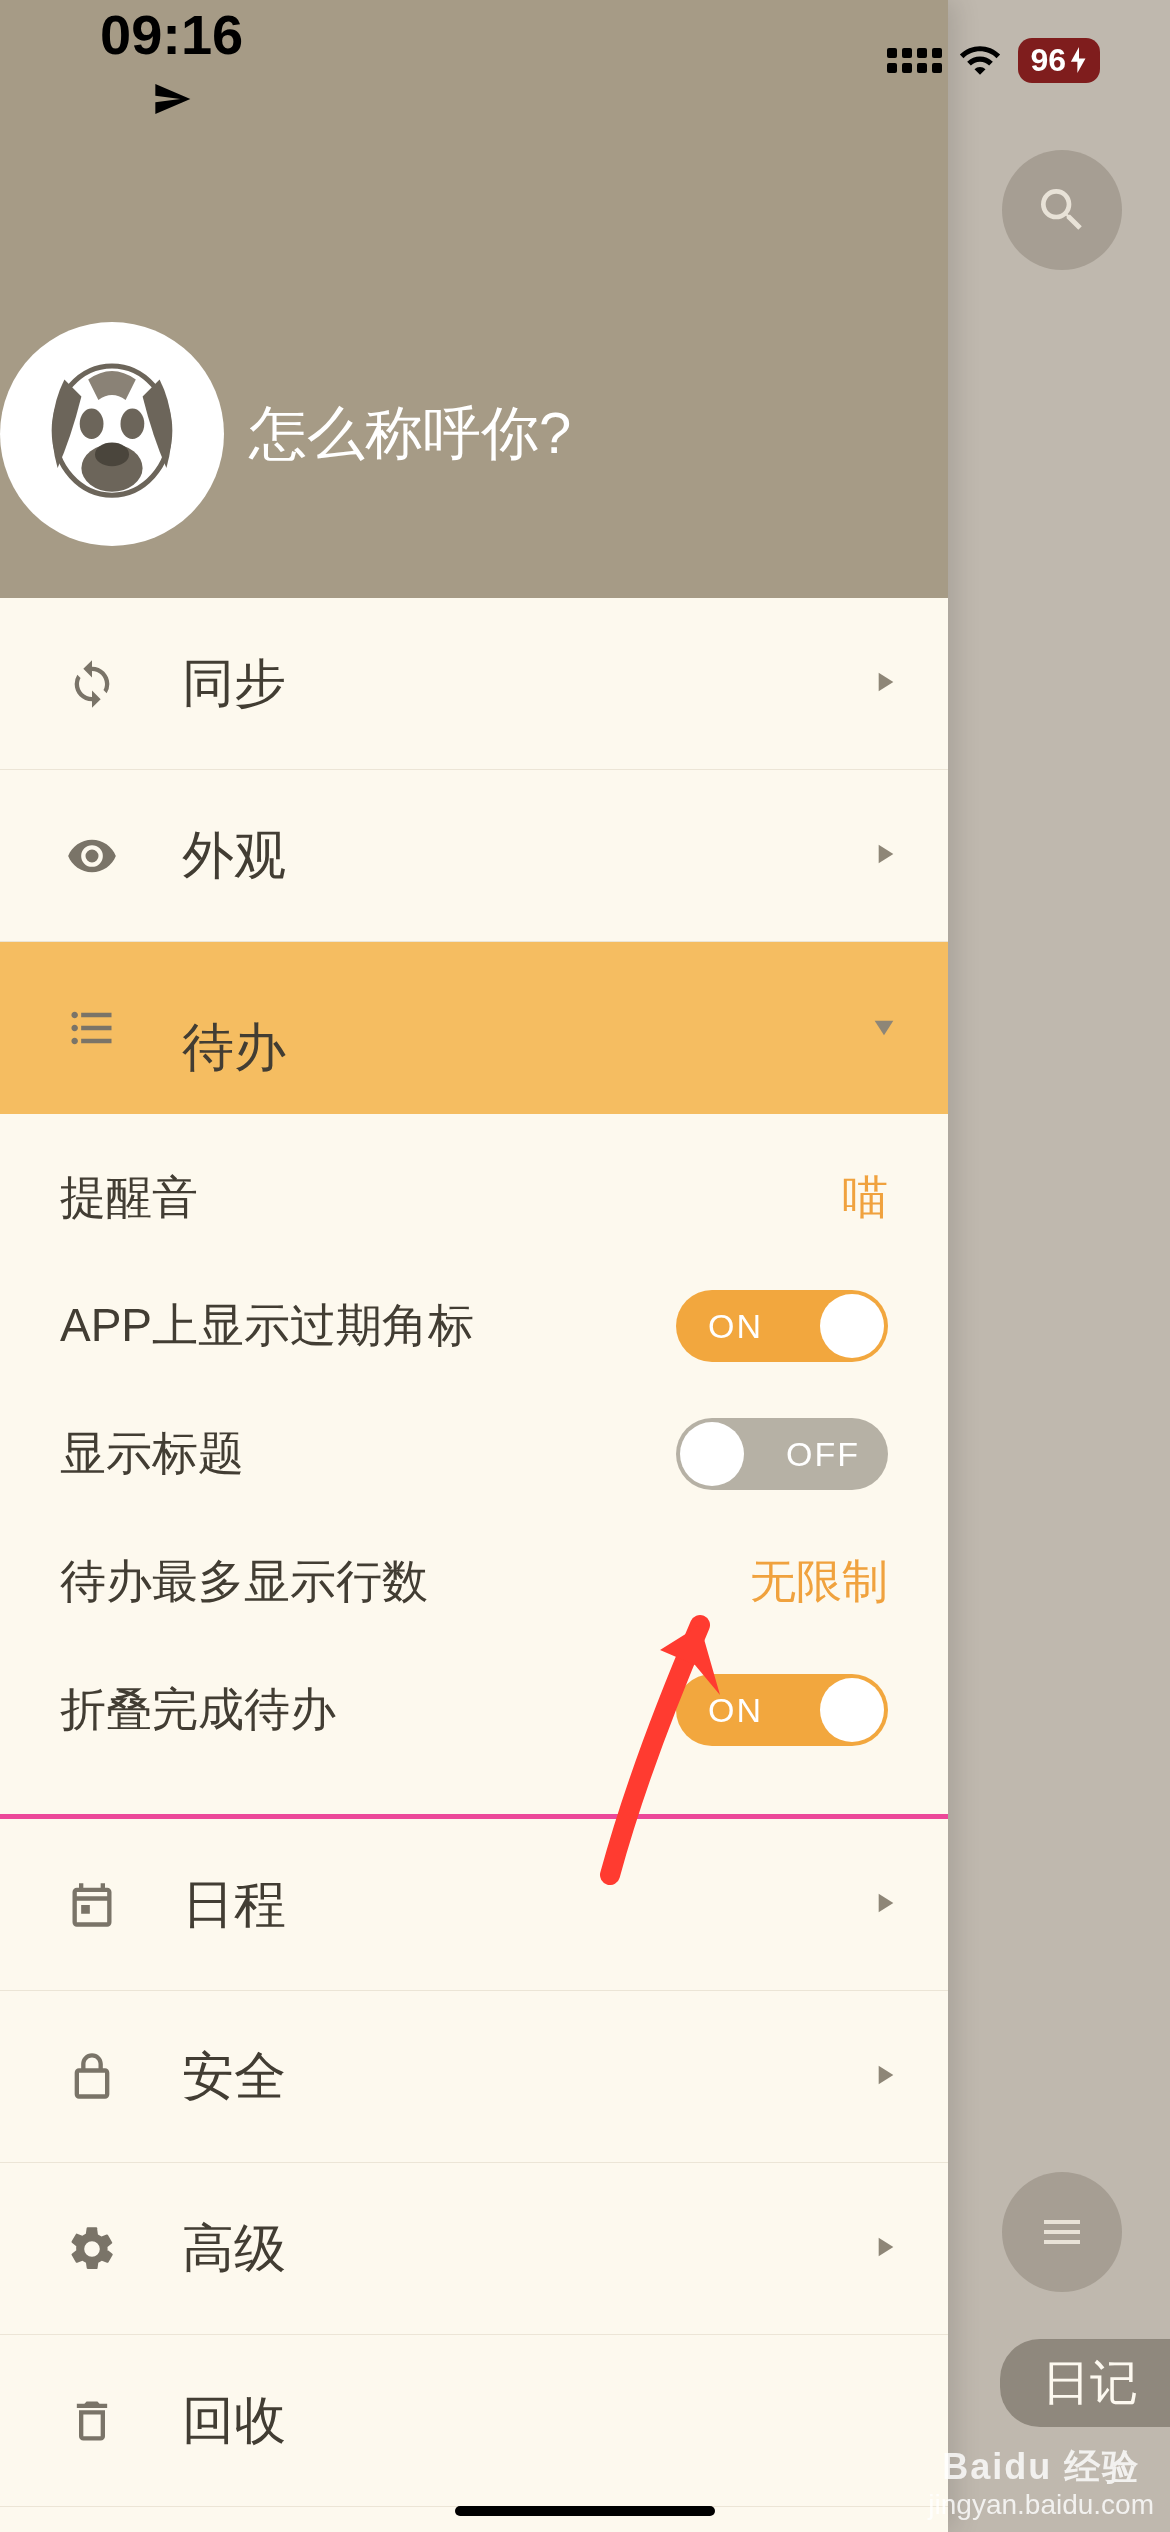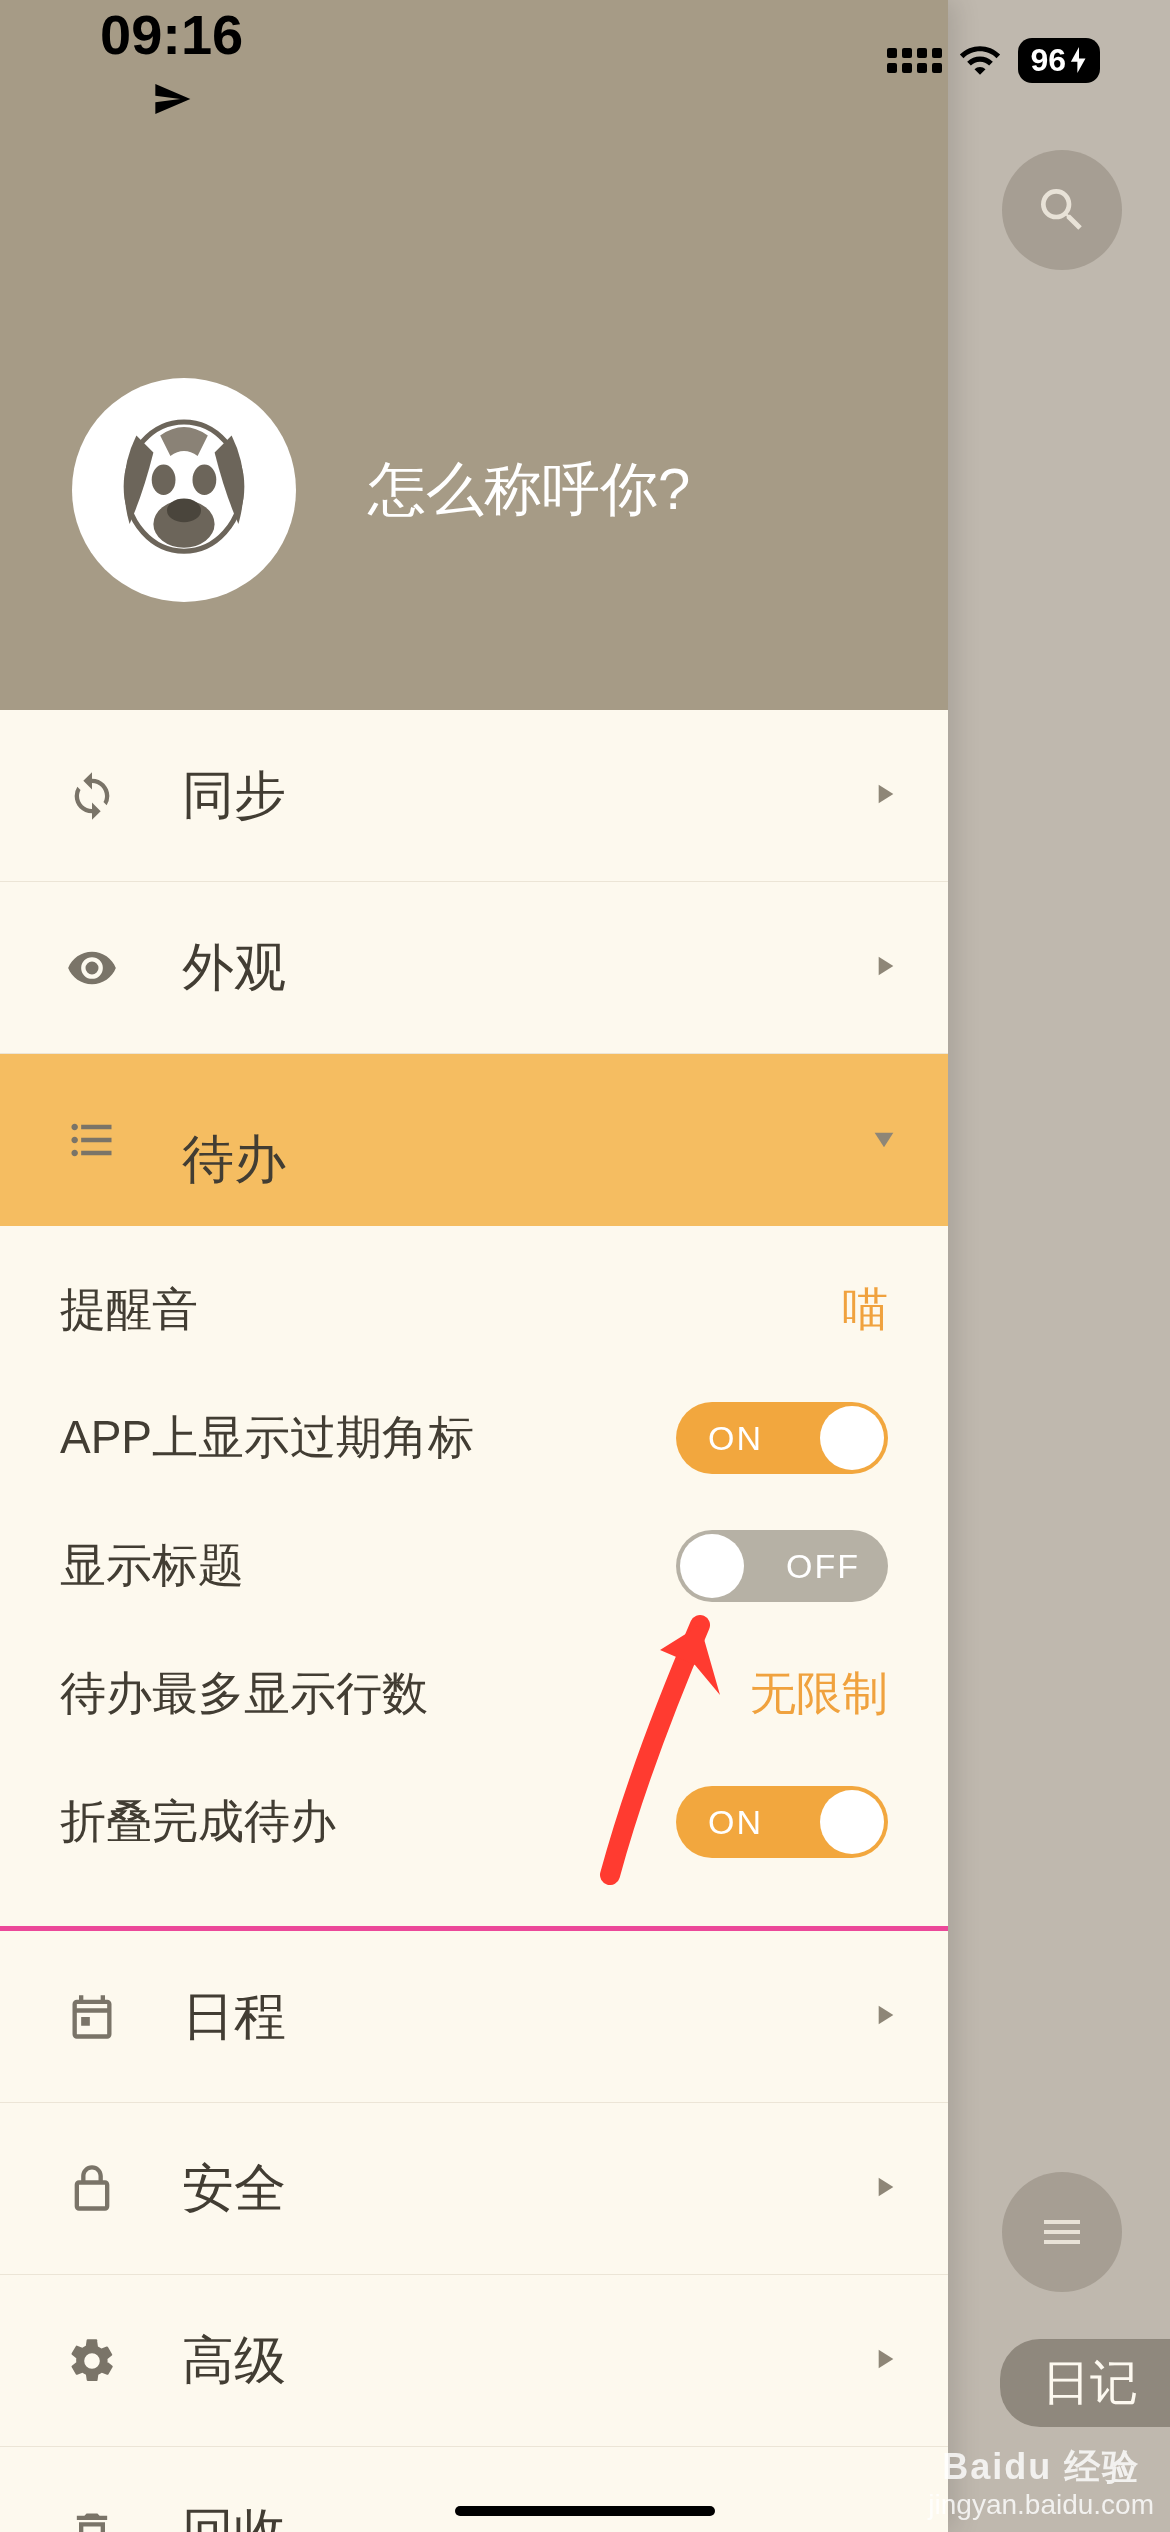--- a/index.html
+++ b/index.html
@@ -6,31 +6,31 @@
     html, body { width: 1170px; height: 2532px; overflow: hidden; font-family: -apple-system, "PingFang SC", sans-serif; }
     body { background: #bfb8ae; position: relative; }
 
     
     .status-bar { position: absolute; top: 0; left: 0; right: 0; height: 120px; display: flex; align-items: center; justify-content: space-between; padding: 0 70px 0 100px; z-index: 50; }
     .status-left { display: flex; align-items: center; gap: 12px; font-size: 56px; font-weight: 600; color: #000; flex-direction: column; }
     .status-right { display: flex; align-items: center; gap: 16px; }
     .signal-grid { display: grid; grid-template-columns: repeat(4, 10px); grid-template-rows: repeat(2, 10px); gap: 5px; }
     .signal-grid span { width: 10px; height: 10px; background: #000; border-radius: 2px; }
     .wifi-ic { width: 44px; height: 44px; }
-    .battery-badge { background: #000000; color: #fff; border-radius: 14px; padding: 4px 12px; font-size: 32px; font-weight: 700; display: flex; align-items: center; gap: 4px; }
+    .battery-badge { background: #7f1d1d; color: #fff; border-radius: 14px; padding: 4px 12px; font-size: 32px; font-weight: 700; display: flex; align-items: center; gap: 4px; }
 
     
     .underlay { position: absolute; right: 0; top: 0; bottom: 0; width: 240px; background: #bfb8ae; }
     .search-btn { position: absolute; right: 48px; top: 150px; width: 120px; height: 120px; border-radius: 60px; background: #a69e93; display: flex; align-items: center; justify-content: center; }
     .menu-btn { position: absolute; right: 48px; bottom: 240px; width: 120px; height: 120px; border-radius: 60px; background: #a69e93; display: flex; align-items: center; justify-content: center; }
     .diary-chip { position: absolute; right: 0; bottom: 105px; background: #8f887d; color: #fdf9f0; padding: 12px 32px 12px 42px; font-size: 48px; border-radius: 40px 0 0 40px; }
 
     
     .drawer { position: absolute; left: 0; top: 0; width: 948px; height: 100%; background: #fdf9ee; box-shadow: 8px 0 24px rgba(0,0,0,0.12); display: flex; flex-direction: column; }
-    .drawer-header { background: #a69b86; height: 710px; padding-top: 270px; padding-left: 72px; display: flex; align-items: center; gap: 72px; flex-shrink: 0; }
+    .drawer-header { background: #a69b86; height: 598px; padding-top: 270px; display: flex; align-items: center; gap: 25px; flex-shrink: 0; }
     .avatar { width: 224px; height: 224px; border-radius: 112px; background: #fff; display: flex; align-items: center; justify-content: center; overflow: hidden; }
     .avatar svg { width: 170px; height: 170px; }
     .greeting { color: #fff; font-size: 58px; font-weight: 400; }
 
     .menu-list { flex: 1; display: flex; flex-direction: column; }
     .menu-item { height: 172px; display: flex; align-items: center; padding: 0 48px 0 52px; border-bottom: 1px solid #ece5d6; }
     .menu-item.active { background: #f5bd61; border: none; }
     .menu-icon { width: 80px; display: flex; justify-content: center; color: #7a7468; }
     .menu-icon svg { width: 52px; height: 52px; fill: currentColor; }
     .menu-label { margin-left: 50px; font-size: 52px; color: #423d33; flex: 1; }

